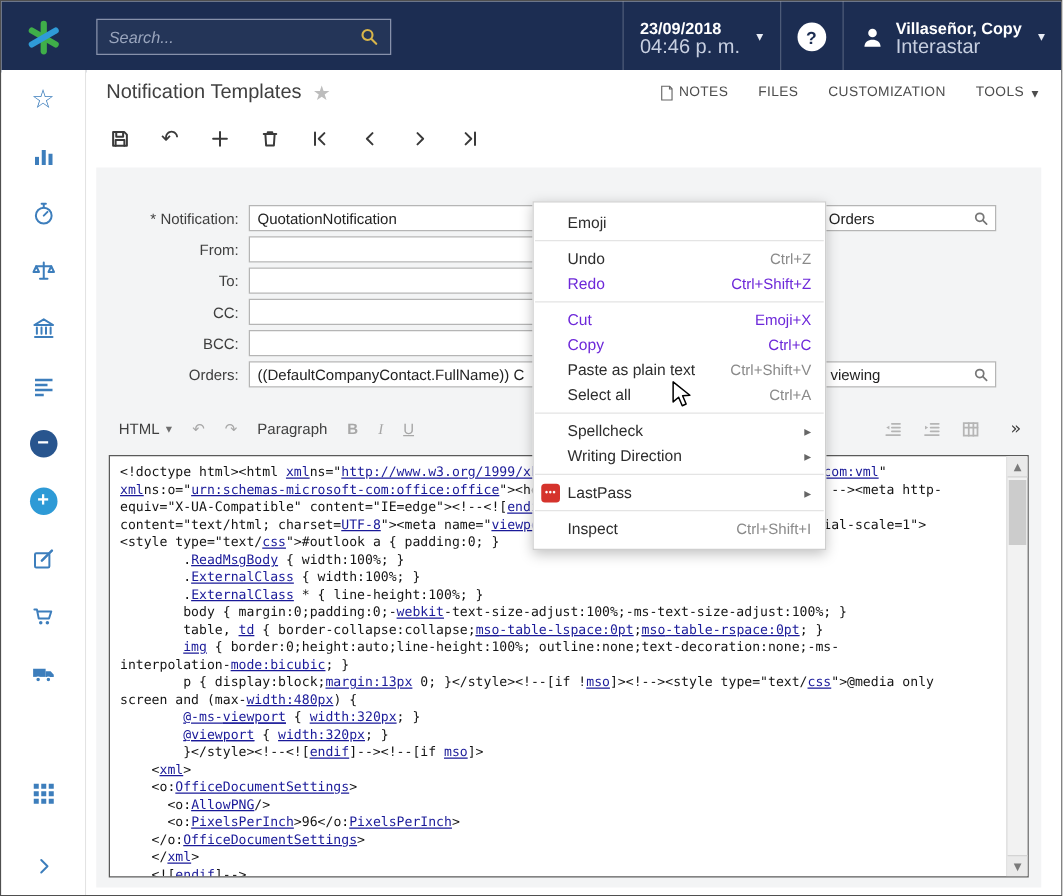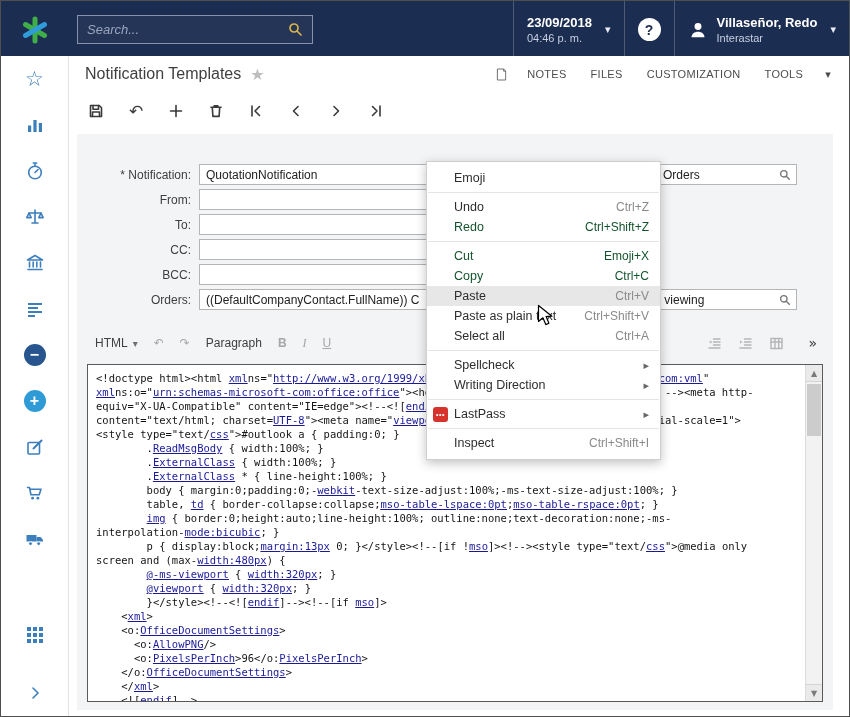--- a/index.html
+++ b/index.html
@@ -10,21 +10,21 @@
 
   
   .topbar{position:absolute;top:0;left:0;right:0;height:57px;background:#1c2d52;display:flex;align-items:center;color:#fff}
   .logo{width:68px;height:100%;display:flex;align-items:center;justify-content:center;cursor:pointer}
   .search-box{margin-left:8px;width:236px;height:29px;border:1px solid #8791ab;display:flex;align-items:center;padding:0 9px;background:rgba(255,255,255,.04)}
   .search-box input{flex:1;background:transparent;border:none;outline:none;color:#dfe4ee;font-size:13px;font-style:italic;font-family:"Liberation Sans",sans-serif;min-width:0}
   .search-box input::placeholder{color:#9aa5bd}
   .tb-right{margin-left:auto;display:flex;align-items:stretch;height:100%}
   .tb-sec{display:flex;align-items:center;padding:0 13px;border-left:1px solid rgba(255,255,255,.22);cursor:pointer}
   .dt-date,.u-name{font-size:13px;font-weight:bold;line-height:16px}
-  .dt-time,.u-co{font-size:11px;color:#c7cfe0;line-height:14px}
+  .dt-time,.u-co{font-size:16px;color:#c7cfe0;line-height:14px}
   .caret{margin-left:13px;font-size:11px;color:#e8ecf5}
   .help-circle{width:23px;height:23px;border-radius:50%;background:#fff;color:#1c2d52;font-weight:bold;font-size:14px;display:flex;align-items:center;justify-content:center}
   .user-ic{margin-right:9px}
   .u-txt{max-width:120px}
 
   
   .sidebar{position:absolute;top:55px;left:0;bottom:0;width:68px;background:#fff;border-right:1px solid #e3e3e3;display:flex;flex-direction:column;align-items:center}
   .side-item{height:46px;width:100%;display:flex;align-items:center;justify-content:center;cursor:pointer}
   .side-item.gap{margin-top:50px}
   .side-item.chev{margin-top:auto}
@@ -33,21 +33,21 @@
   .circle-ic{width:22px;height:22px;border-radius:50%;display:flex;align-items:center;justify-content:center;color:#fff;font-size:16px;font-weight:bold;line-height:1}
   .circle-ic.minus{background:#28558e}
   .circle-ic.plus{background:#2e9ad6}
 
   
   .main{position:absolute;top:55px;left:68px;right:0;bottom:0;background:#fff}
   .page-header{display:flex;align-items:center;height:36px;padding:0 18px 0 16px}
   .page-title{font-size:16px;color:#3f3f3f}
   .fav-star{color:#bdbdbd;font-size:16px;margin-left:9px;cursor:pointer}
   .header-links{margin-left:auto;display:flex;align-items:center;gap:24px;font-size:11px;color:#4d4d4d;letter-spacing:.3px}
-  .hlink{display:flex;align-items:flex-start;gap:20px;cursor:pointer}
+  .hlink{display:flex;align-items:flex-start;gap:4px;cursor:pointer}
   .hlink .caret{margin-left:4px;color:#4d4d4d}
 
   .record-toolbar{display:flex;align-items:center;height:38px;padding:0 10px;gap:6px}
   .rt-btn{width:34px;height:28px;display:flex;align-items:center;justify-content:center;color:#3a3a3a;cursor:pointer}
   .rt-btn svg{stroke:#3a3a3a;fill:none;stroke-width:1.6;stroke-linecap:round;stroke-linejoin:round}
   .uglyph{font-size:17px;line-height:1;color:#3a3a3a}
 
   
   .panel{margin:4px 16px 0 8px;background:#f3f4f5;padding:10px 10px 8px 10px}
   .fields{position:relative;padding:20px 0 8px 0}
@@ -81,21 +81,21 @@
   .vs-btn{position:absolute;left:0;right:0;height:17px;background:#eaeaea;display:flex;align-items:center;justify-content:center;color:#7a7a7a;font-size:8px;cursor:pointer}
   .vs-btn.up{top:0;border-bottom:1px solid #d4d4d4}
   .vs-btn.down{bottom:0;border-top:1px solid #d4d4d4}
   .vs-thumb{position:absolute;top:19px;left:1px;right:1px;height:52px;background:#cccccc;cursor:pointer}
 
   
   .context-menu{position:absolute;left:425px;top:160px;width:235px;background:#fff;border:1px solid #cfcfcf;box-shadow:0 3px 10px rgba(0,0,0,.25);padding:6px 0;z-index:50;font-size:12.5px;color:#2d2d2d}
   .cm-item{display:flex;align-items:center;height:20px;padding-right:11px;cursor:pointer}
   .cm-item.hl{background:#e7e7e7}
   .cm-item.disabled{cursor:default}
-  .cm-item.disabled .cm-label,.cm-item.disabled .cm-right{color:#14532d}
+  .cm-item.disabled .cm-label,.cm-item.disabled .cm-right{color:#6d28d9}
   .cm-gutter{width:27px;display:flex;align-items:center;justify-content:center;flex:none}
   .cm-label{flex:1;white-space:nowrap}
   .cm-right{color:#8a8a8a;font-size:12px;margin-left:16px;white-space:nowrap}
   .cm-right.arrow{color:#666;font-size:11px;font-family:"DejaVu Sans",sans-serif}
   .cm-sep{height:1px;background:#e4e4e4;margin:4px 1px}
   .lp-icon{width:15px;height:15px;background:#d5332c;border-radius:3px;color:#fff;font-size:7px;font-weight:bold;display:flex;align-items:center;justify-content:center;letter-spacing:.5px}
 
   .cursor{position:absolute;left:536px;top:303px;z-index:60;pointer-events:none}
 </style>
 <title>Notification Templates</title></head>
@@ -128,21 +128,21 @@
       </div>
       <div class="tb-sec">
         <span class="help-circle">?</span>
       </div>
       <div class="tb-sec">
         <svg class="user-ic" width="20" height="20" viewBox="0 0 18 18">
           <circle cx="9" cy="5.8" r="3.1" fill="#fff"></circle>
           <path d="M3.2 15.6c0-3.1 2.6-5 5.8-5s5.8 1.9 5.8 5z" fill="#fff"></path>
         </svg>
         <div class="u-txt">
-          <div class="u-name">Villaseñor, Redo</div>
+          <div class="u-name">Villaseñor, Copy</div>
           <div class="u-co">Interastar</div>
         </div>
         <span class="caret glyph">▾</span>
       </div>
     </div>
   </header>
 
   <nav class="sidebar">
     <div class="side-item">
       <span class="sglyph glyph">☆</span>
@@ -441,25 +441,20 @@
       <div class="cm-item disabled">
         <span class="cm-gutter"></span>
         <span class="cm-label">Cut</span>
         <span class="cm-right">Emoji+X</span>
       </div>
       <div class="cm-item disabled">
         <span class="cm-gutter"></span>
         <span class="cm-label">Copy</span>
         <span class="cm-right">Ctrl+C</span>
       </div>
-      <div class="cm-item hl">
-        <span class="cm-gutter"></span>
-        <span class="cm-label">Paste</span>
-        <span class="cm-right">Ctrl+V</span>
-      </div>
       <div class="cm-item">
         <span class="cm-gutter"></span>
         <span class="cm-label">Paste as plain text</span>
         <span class="cm-right">Ctrl+Shift+V</span>
       </div>
       <div class="cm-item">
         <span class="cm-gutter"></span>
         <span class="cm-label">Select all</span>
         <span class="cm-right">Ctrl+A</span>
       </div>

